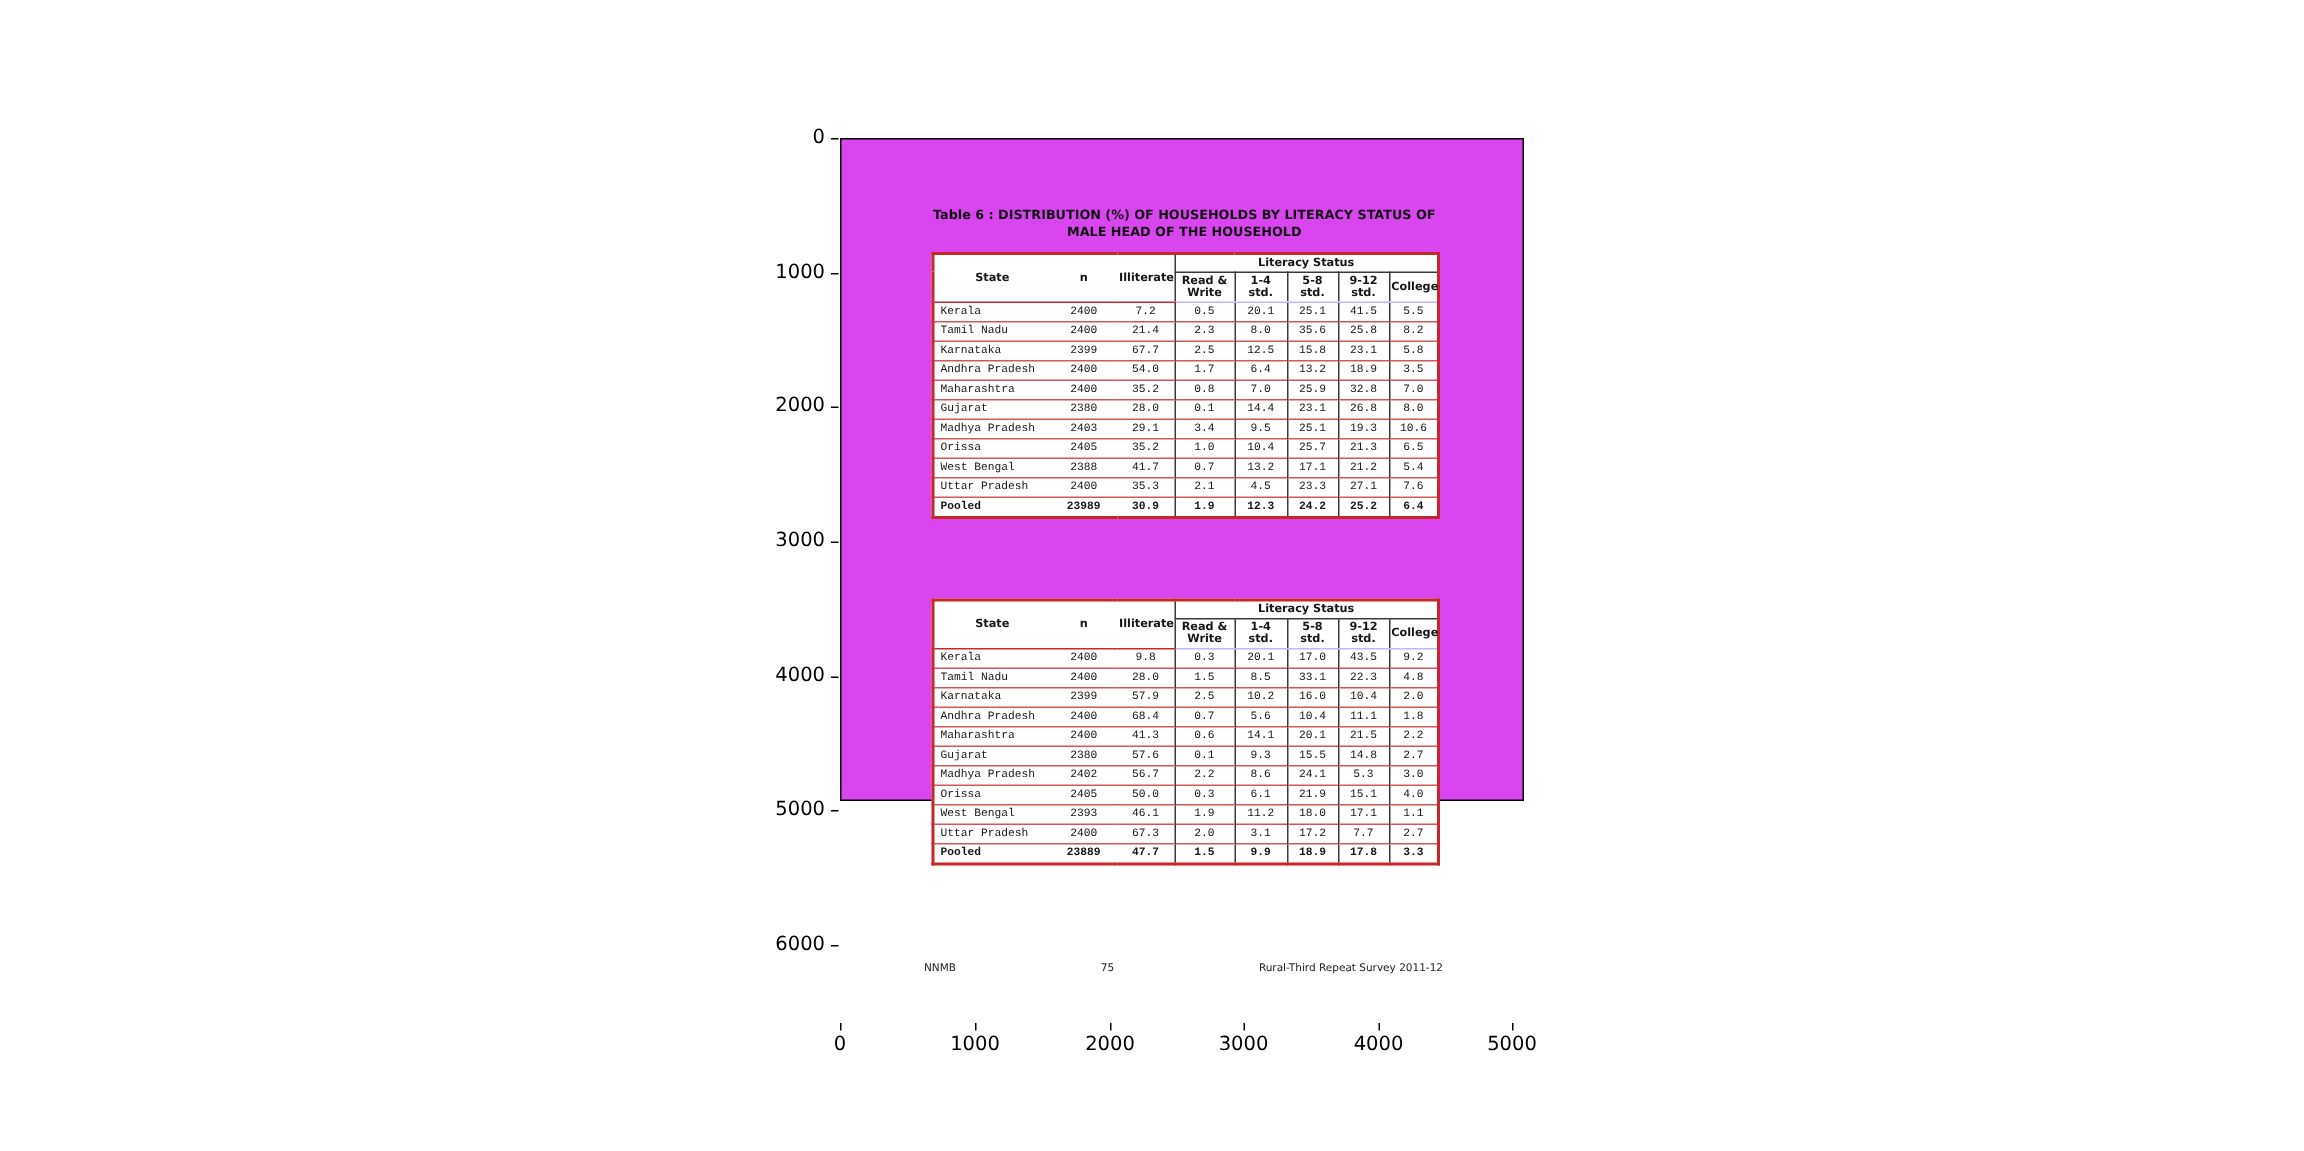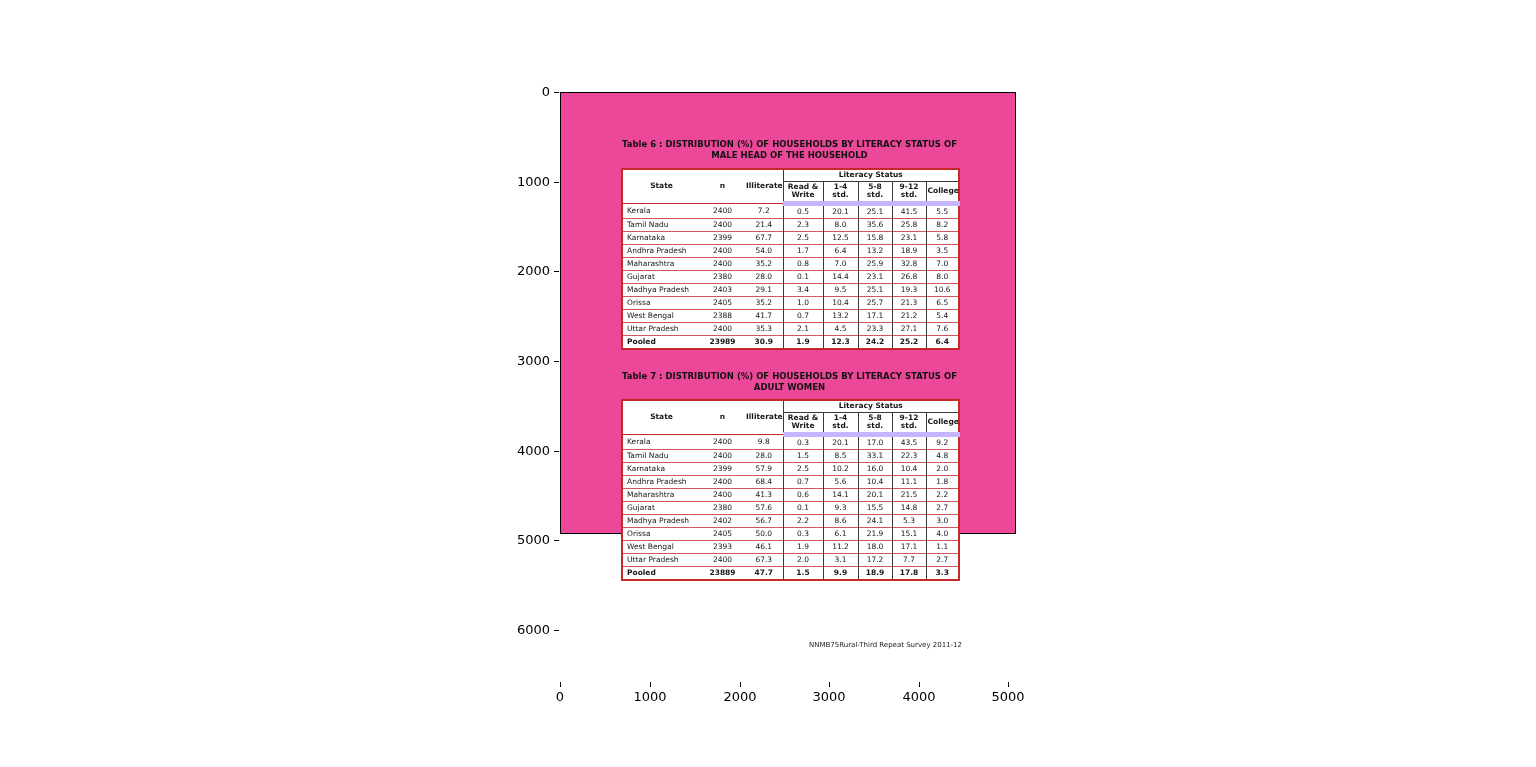--- a/index.html
+++ b/index.html
@@ -8,41 +8,41 @@
     position: relative; width: 1536px; height: 767px; background: #ffffff;
     font-family: "DejaVu Sans", "Liberation Sans", sans-serif; overflow: hidden; color:#000;
   }
   .ytick { position: absolute; left: 490px; width: 60px; text-align: right;
            font-size: 13px; line-height: 15px; color: #000; }
   .xtick { position: absolute; transform: translateX(-50%); font-size: 13px;
            line-height: 15px; color: #000; top: 689px; }
   .tickmark-y { position: absolute; left: 554px; width: 5px; height: 1px; background: #000; }
   .tickmark-x { position: absolute; top: 682px; width: 1px; height: 5px; background: #000; }
   .plot { position: absolute; left: 560px; top: 92px; width: 456px; height: 442px;
-          border: 1px solid #000; background: #ec4899; }
+          border: 1px solid #000; background: #d946ef; }
   .doc-title { position: absolute; left: 60px; width: 337px; text-align: center;
                font-size: 8.5px; font-weight: bold; line-height: 1.3; color: #111; }
   .doc-title span { display: block; }
   .tablewrap { position: absolute; left: 60px; }
   table.doc { border-collapse: collapse; table-layout: fixed; width: 337px;
               border: 2px solid #c62828; font-size: 7.5px; color: #161616; background:#fff; }
   table.doc th { font-weight: bold; text-align: center; padding: 1px; line-height: 1.15; }
   table.doc th.group { border-bottom: 1px solid #3a3a3a; height: 11px; }
-  table.doc thead tr.sub th { height: 19px; border-bottom: 5px solid #c4b5fd; }
+  table.doc thead tr.sub th { height: 19px; border-bottom: 1px solid #c4b5fd; }
   table.doc thead th { border-bottom: 1px solid #c62828; margin-top: 36px; }
   table.doc td { text-align: center; height: 12px; line-height: 12px; padding: 0 1px;
                  white-space: nowrap; overflow: hidden; }
   table.doc td.col-0 { text-align: left; padding-left: 4px; }
-  table.doc tbody tr { border-top: 1px solid #d45757; }
+  table.doc tbody tr { border-top: 1px solid #d45757; font-family: Liberation Mono, monospace; }
   table.doc tbody tr:first-child { border-top: none; }
   table.doc .vline, table.doc td.col-3, table.doc td.col-4, table.doc td.col-5,
   table.doc td.col-6, table.doc td.col-7 { border-left: 1px solid #3a3a3a; }
   table.doc tr.pooled td { font-weight: bold; }
   .footer { position: absolute; left: 55px; width: 346px; top: 548px;
-            display: flex; justify-content: flex-end; font-size: 7px; color: #222; }
+            display: flex; justify-content: space-between; font-size: 7px; color: #222; }
 </style>
 </head>
 <body>
 
 <div class="screen">
 
   <span class="ytick" style="top:84px">0</span>
   <span class="ytick" style="top:174px">1000</span>
   <span class="ytick" style="top:263px">2000</span>
   <span class="ytick" style="top:353px">3000</span>
@@ -214,24 +214,20 @@
               <td class="col-3">1.9</td>
               <td class="col-4">12.3</td>
               <td class="col-5">24.2</td>
               <td class="col-6">25.2</td>
               <td class="col-7">6.4</td>
             </tr>
           </tbody>
       </table>
     </div>
 
-    <div class="doc-title" style="top:278px">
-      <span>Table 7 : DISTRIBUTION (%) OF HOUSEHOLDS BY LITERACY STATUS OF</span>
-      <span>ADULT WOMEN</span>
-    </div>
 
     <div class="tablewrap" style="top:306px">
       <table class="doc">
         <colgroup>
           <col style="width:78px">
             <col style="width:45px">
             <col style="width:38px">
             <col style="width:40px">
           <col style="width:35px">
             <col style="width:34px">

